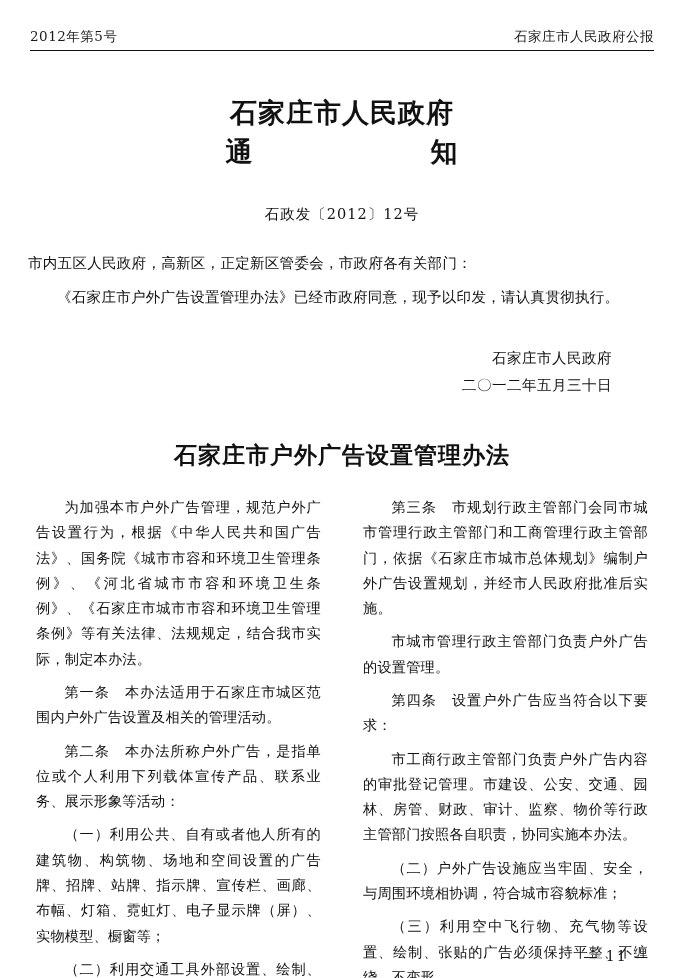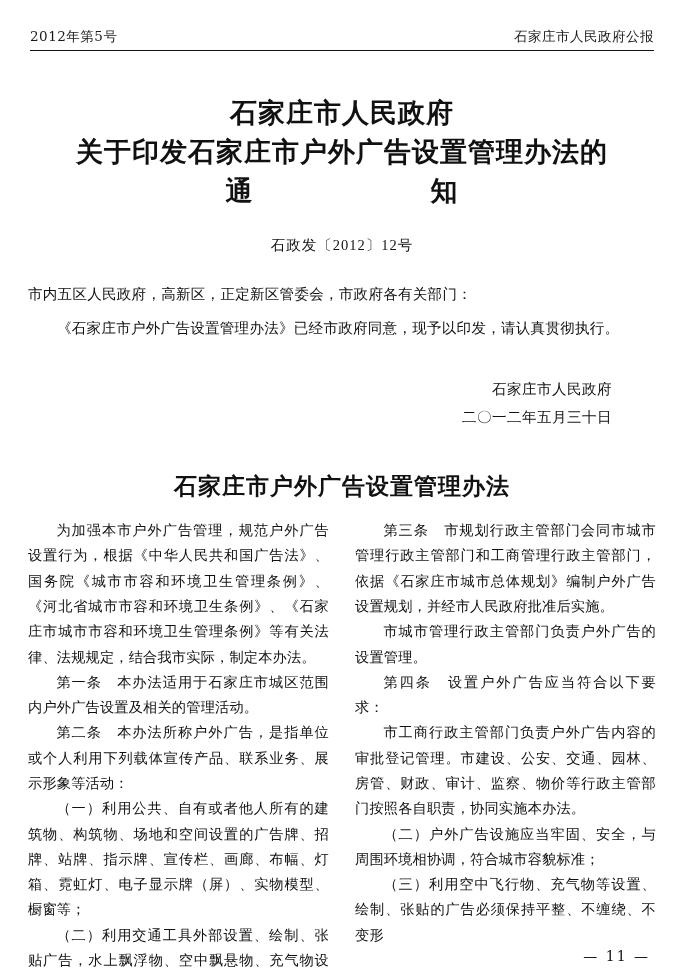--- a/index.html
+++ b/index.html
@@ -54,23 +54,22 @@
     line-height: 1.45;
     letter-spacing: 1px;
   }
   .doc-title .line {
     display: block;
     white-space: pre;
   }
   .doc-number {
     text-align: center;
     font-size: 14.5px;
-    margin-top: 26px;
+    margin-top: 34px;
     letter-spacing: 1px;
-    font-family: Liberation Serif, serif;
   }
   .salutation {
     font-size: 14.5px;
     margin-top: 26px;
     line-height: 1.85;
     letter-spacing: 0.3px;
   }
   .body-line {
     font-size: 14.5px;
     margin-top: 7px;
@@ -103,21 +102,21 @@
     margin-top: 8px;
   }
   .col {
     width: 301px;
     font-size: 14.2px;
     line-height: 1.78;
     text-align: justify;
     letter-spacing: 0.2px;
   }
   .col p {
-    margin: 0;
+    margin: 8px;
     text-indent: 2em;
   }
   
   .footer {
     position: absolute;
     bottom: 14px;
     right: 34px;
     font-size: 14px;
     letter-spacing: 2px;
   }
@@ -129,21 +128,20 @@
 
   <div class="header">
     <div class="left">2012年第5号</div>
     <div class="right">石家庄市人民政府公报</div>
   </div>
   <div class="rule"></div>
 
   <div class="title-block">
     <div class="doc-title">
       <span class="line">石家庄市人民政府</span>
-      <span class="line">关于印发石家庄市户外广告设置管理办法的</span>
       <span class="line">通                 知</span>
     </div>
   </div>
 
   <div class="doc-number">石政发〔2012〕12号</div>
 
   <div class="salutation">市内五区人民政府，高新区，正定新区管委会，市政府各有关部门：</div>
 
   <div class="body-line">《石家庄市户外广告设置管理办法》已经市政府同意，现予以印发，请认真贯彻执行。</div>
 

